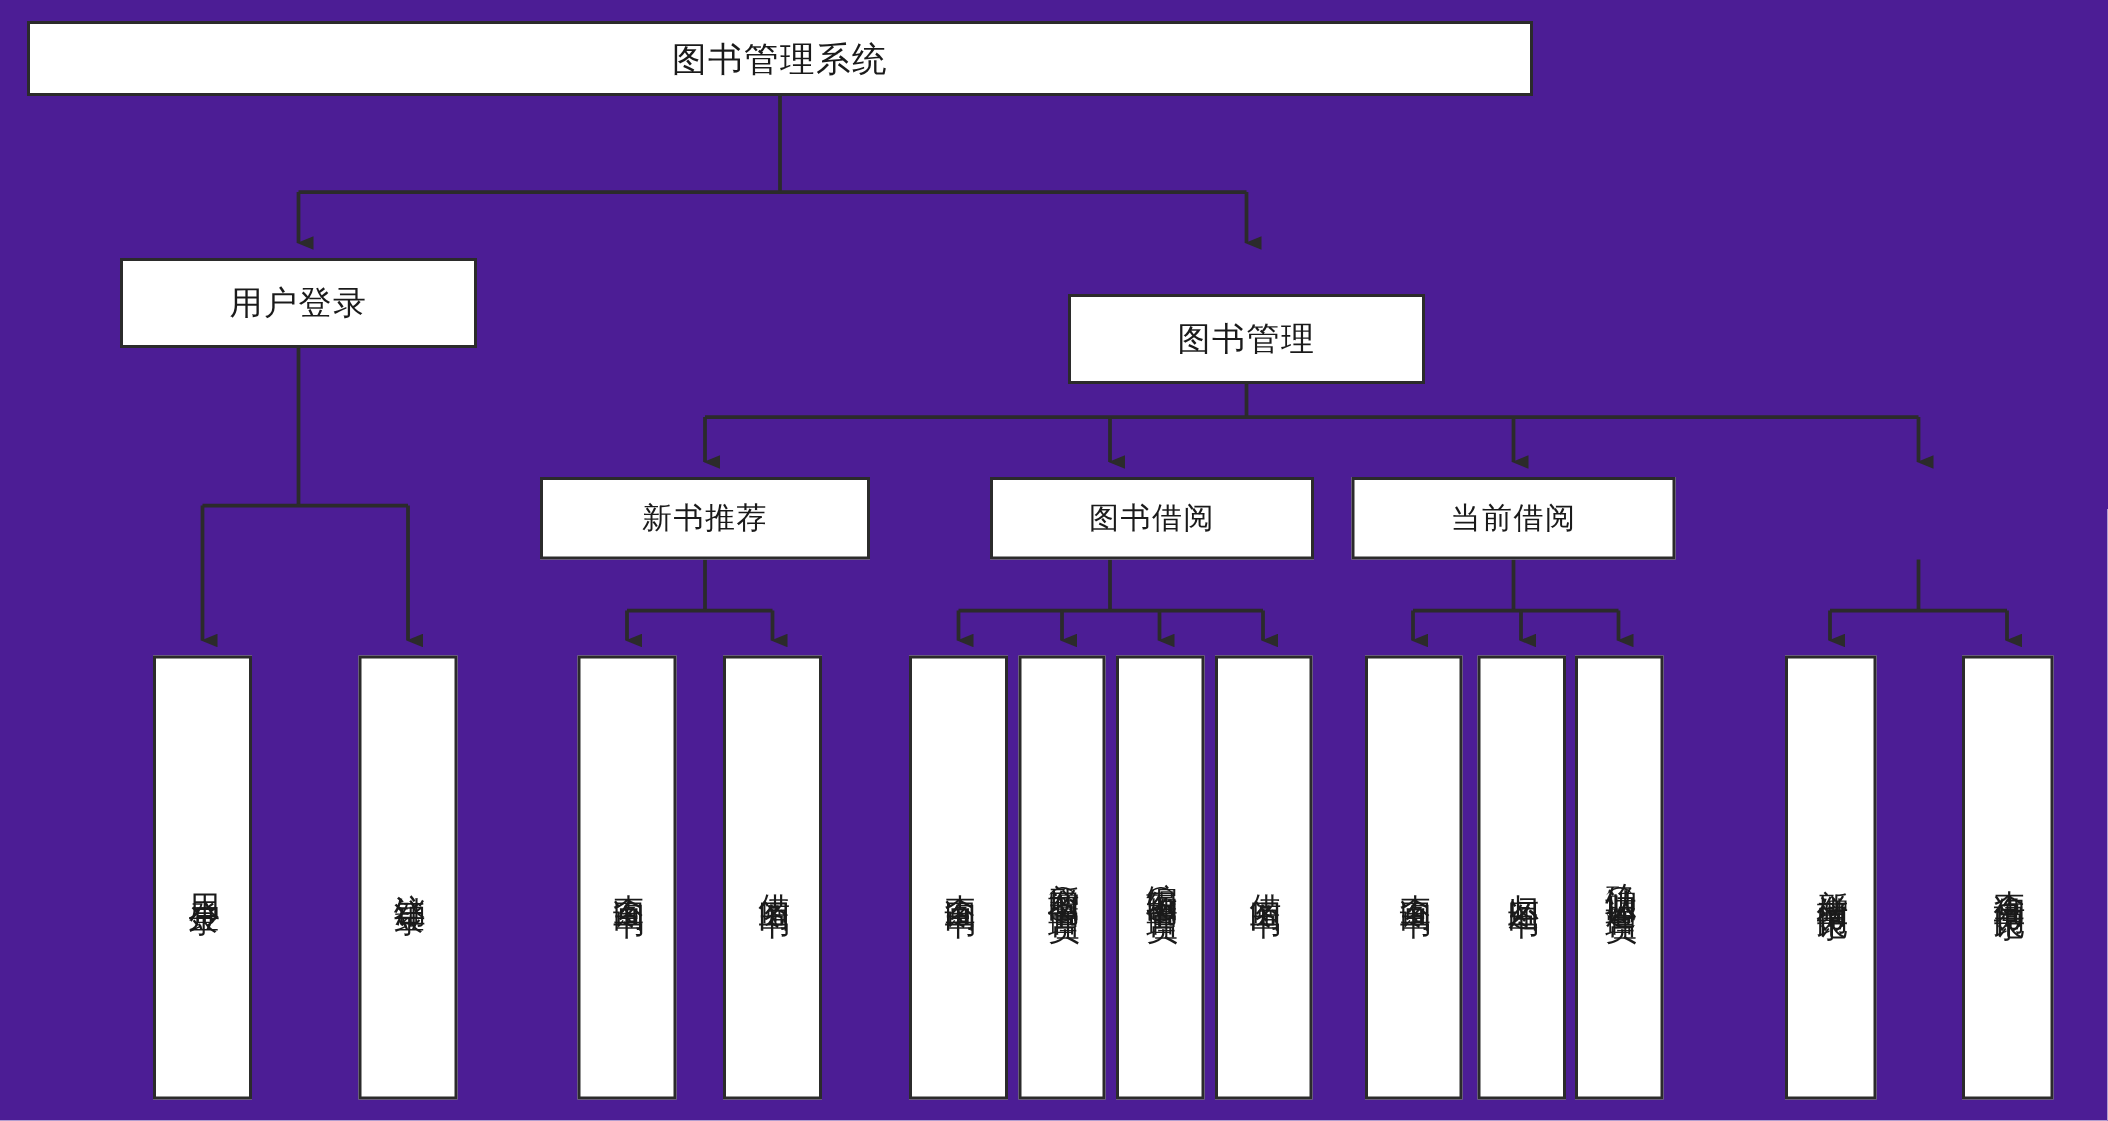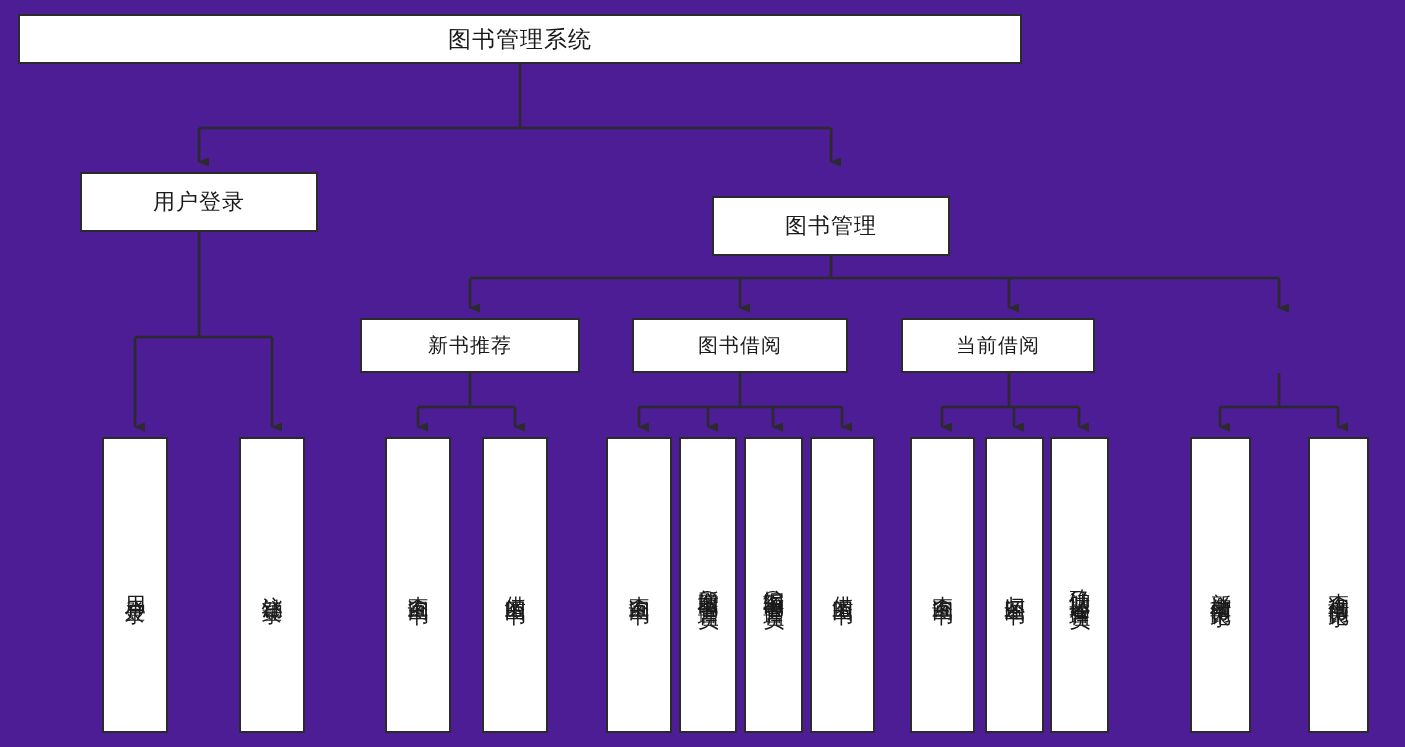--- a/index.html
+++ b/index.html
@@ -134,24 +134,24 @@
   <div class="node level-1" style="left:80px; top:172px; width:238px; height:60px;">
     <span class="hlabel">用户登录</span>
   </div>
   <div class="node level-1" style="left:712px; top:172px; width:238px; height:60px;margin-top:24px;">
     <span class="hlabel">图书管理</span>
   </div>
 
   <div class="node level-2" style="left:360px; top:318px; width:220px; height:55px;">
     <span class="hlabel">新书推荐</span>
   </div>
-  <div class="node level-2" style="left:632px; top:318px; width:216px; height:55px;">
+  <div class="node level-2" style="left:660px; top:318px; width:216px; height:55px;">
     <span class="hlabel">图书借阅</span>
   </div>
-  <div class="node level-2" style="left:901px; top:318px; width:194px; height:55px;">
+  <div class="node level-2" style="left:901px; top:318px; width:216px; height:55px;">
     <span class="hlabel">当前借阅</span>
   </div>
 
   <div class="node leaf" style="left:102px; top:437px; width:66px; height:296px;">
     <span class="vtext">用户登录</span>
   </div>
   <div class="node leaf" style="left:239px; top:437px; width:66px; height:296px;">
     <span class="vtext">注销登录</span>
   </div>
 

